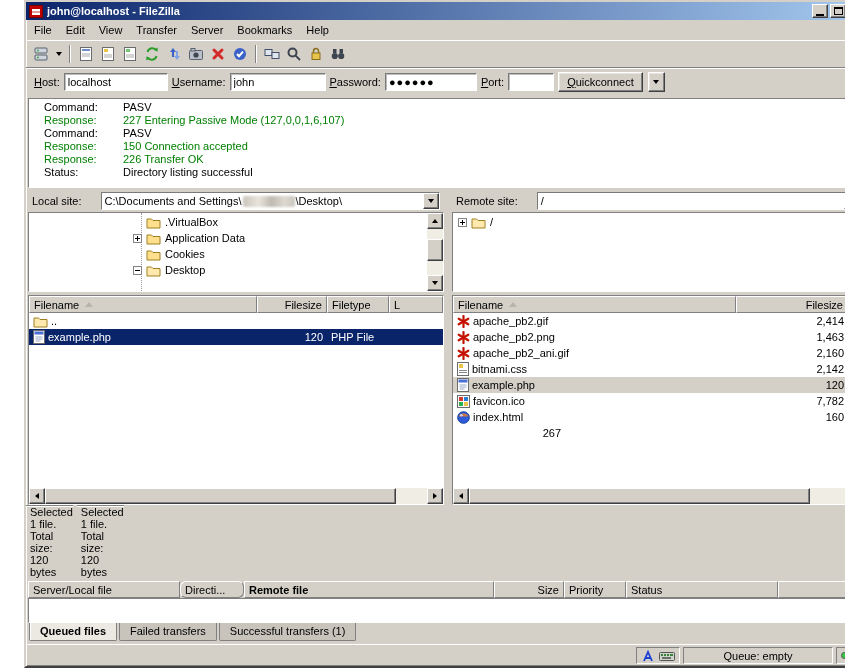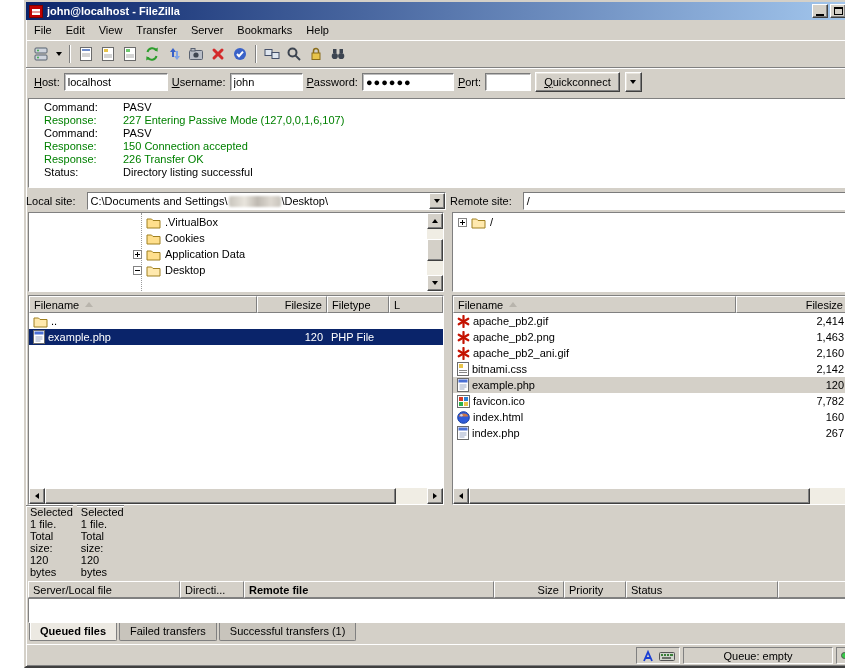--- a/index.html
+++ b/index.html
@@ -40,21 +40,21 @@
   .tsep { width:2px; height:18px; border-left:1px solid #808080; border-right:1px solid #fff; margin:0 4px; }
   .darr { width:0; height:0; border-left:3px solid transparent; border-right:3px solid transparent; border-top:4px solid #000; }
 
   
   .qcbar { height:29px; flex:0 0 29px; display:flex; align-items:center; gap:4px; padding-left:8px;
     border-top:1px solid #808080; box-shadow:inset 0 1px 0 #fff; }
   .fl { display:inline-block; }
   .fl::first-letter { text-decoration:underline; }
   .field { height:18px; background:#fff; border:1px solid; border-color:#7a7a7a #fff #fff #7a7a7a;
     box-shadow:inset 1px 1px 0 rgba(64,64,64,.35); padding:0 3px; font-family:"Liberation Sans",sans-serif; font-size:11px; }
-  .w-host{width:104px;} .w-user{width:73px;} .w-pass{width:92px; letter-spacing:1px;} .w-port{width:46px;}
+  .w-host{width:104px;} .w-user{width:96px;} .w-pass{width:92px; letter-spacing:1px;} .w-port{width:46px;}
   .btn { height:20px; background:#d4d0c8; border:1px solid; border-color:#fff #404040 #404040 #fff;
     box-shadow:inset -1px -1px 0 #808080, inset 1px 1px 0 #e8e4dc; padding:2px 8px;
     font-family:"Liberation Sans",sans-serif; font-size:11px; }
   .qc-drop { width:17px; height:20px; display:flex; align-items:center; justify-content:center; padding:0; margin-left:1px; }
 
   
   .log { flex:0 0 90px; margin:2px; background:#fff; border:1px solid; border-color:#808080 #fff #fff #808080;
     display:flex; overflow:hidden; }
   .log-lines { flex:1; padding:2px 15px; }
   .log-line { display:flex; height:13px; line-height:13px; white-space:nowrap; }
@@ -75,21 +75,21 @@
   .thumb-h { background:#d4d0c8; border:1px solid; border-color:#fff #404040 #404040 #fff; box-shadow:inset -1px -1px 0 #808080; height:16px; }
 
   
   .split-h { flex:0 0 3px; }
   .panes { display:flex; }
   .pane-l { width:420px; flex:0 0 420px; display:flex; flex-direction:column; }
   .split-v { width:4px; flex:0 0 4px; }
   .pane-r { flex:1; display:flex; flex-direction:column;justify-content:flex-end; }
 
   .sites { flex:0 0 102px; }
-  .site-head { height:22px; flex:0 0 22px; display:flex; align-items:center; gap:11px; padding:2px 0; }
+  .site-head { height:22px; flex:0 0 22px; display:flex; align-items:center; gap:19px; padding:2px 6px; }
   .combo { flex:1; height:18px; background:#fff; border:1px solid; border-color:#7a7a7a #fff #fff #7a7a7a;
     display:flex; align-items:center; padding-left:3px; overflow:hidden; white-space:nowrap; }
   .combo-btn { width:16px; height:16px; margin-left:auto; flex:0 0 16px; background:#d4d0c8;
     border:1px solid; border-color:#fff #404040 #404040 #fff; box-shadow:inset -1px -1px 0 #808080;
     display:flex; align-items:center; justify-content:center; }
   .blur-box { display:inline-block; width:52px; height:11px; margin:0 1px; border-radius:2px;
     background:linear-gradient(90deg,#c9c5bd,#e9e5dd 30%,#beb9b1 55%,#ded9d1 80%,#c9c5bd); filter:blur(1px); }
   .tree { flex:1; margin:0 2px; background:#fff; border:1px solid; border-color:#808080 #fff #fff #808080;
     display:flex; overflow:hidden; }
   .tree-rows { flex:1; position:relative; padding-top:1px; }
@@ -121,21 +121,21 @@
   .rc-name{ flex:1; } .rc-size{ width:112px; flex:0 0 112px; justify-content:flex-end; }
   .sel-active { background:#0a246a; color:#fff; }
   .sel-inactive { background:#d4d0c8; }
   .hfill { flex:1; }
 
   .statusline { flex:0 0 19px; display:flex; align-items:center; padding-left:4px;
     border-top:1px solid #808080; box-shadow:inset 0 1px 0 #fff; }
 
   
   .qhead { height:17px; flex:0 0 17px; display:flex; margin:0 2px; }
-  .qc0{width:152px;flex:0 0 152px;text-align:center;} .qc1{width:64px;flex:0 0 64px;} .qc2{width:250px;flex:0 0 250px;font-weight:bold;}
+  .qc0{width:152px;flex:0 0 152px;text-align:center;} .qc1{width:64px;flex:0 0 64px;border-radius:6px;} .qc2{width:250px;flex:0 0 250px;font-weight:bold;}
   .qc3{width:70px;flex:0 0 70px;justify-content:flex-end;} .qc4{width:62px;flex:0 0 62px;} .qc5{width:152px;flex:0 0 152px;}
   .qbody { flex:1; margin:0 2px; background:#fff; border:1px solid; border-color:#808080 #fff #fff #808080; }
   .qtabs { flex:0 0 21px; display:flex; align-items:flex-start; padding-left:3px; gap:2px; }
   .tab { padding:2px 10px 3px; border:1px solid #808080; border-top:none; background:#c8c4bc;
     border-radius:0 0 2px 2px; }
   .tab.active { background:#ece9e2; font-weight:bold; box-shadow:inset 1px 0 0 #fff; }
 
   
   .statusbar { flex:0 0 22px; display:flex; align-items:center; justify-content:flex-end; gap:3px; padding:2px 3px;
     border-top:1px solid #fff; }
@@ -352,39 +352,39 @@
               <span class="expcell"></span>
             <span class="icon">
                 <svg width="15" height="13" viewBox="0 0 15 13">
                   <path d="M1 3 L5.5 3 L7 4.5 L14 4.5 L14 12 L1 12 Z" fill="#ffdf8c" stroke="#a08020"></path>
                 </svg>
               </span>
             <span class="tree-label">.VirtualBox</span>
           </div>
           <div class="tree-row">
             <span class="indent"></span>
+              <span class="expcell">
+                <span class="expander plus"></span>
+              </span>
+            <span class="icon">
+                <svg width="15" height="13" viewBox="0 0 15 13">
+                  <path d="M1 3 L5.5 3 L7 4.5 L14 4.5 L14 12 L1 12 Z" fill="#ffdf8c" stroke="#a08020"></path>
+                </svg>
+              </span>
+            <span class="tree-label">Application Data</span>
+          </div>
+          <div class="tree-row">
+            <span class="indent"></span>
               <span class="expcell"></span>
             <span class="icon">
                 <svg width="15" height="13" viewBox="0 0 15 13">
                   <path d="M1 3 L5.5 3 L7 4.5 L14 4.5 L14 12 L1 12 Z" fill="#ffdf8c" stroke="#a08020"></path>
                 </svg>
               </span>
             <span class="tree-label">Cookies</span>
-          </div>
-          <div class="tree-row">
-            <span class="indent"></span>
-              <span class="expcell">
-                <span class="expander plus"></span>
-              </span>
-            <span class="icon">
-                <svg width="15" height="13" viewBox="0 0 15 13">
-                  <path d="M1 3 L5.5 3 L7 4.5 L14 4.5 L14 12 L1 12 Z" fill="#ffdf8c" stroke="#a08020"></path>
-                </svg>
-              </span>
-            <span class="tree-label">Application Data</span>
           </div>
           <div class="tree-row">
             <span class="indent"></span>
               <span class="expcell">
                 <span class="expander"></span>
               </span>
             <span class="icon">
                 <svg width="15" height="13" viewBox="0 0 15 13">
                   <path d="M1 3 L5.5 3 L7 4.5 L14 4.5 L14 12 L1 12 Z" fill="#ffe9ae" stroke="#a08020"></path>
                 </svg>
@@ -611,32 +611,20 @@
                         <circle cx="6.5" cy="6.5" r="5.8" fill="#2f5bd8" stroke="#123a9e"></circle>
                         <path d="M1.6 5.4 a5.2 4.2 0 0 1 9.8 0" fill="#e87b2a" opacity="0.85"></path>
                         <circle cx="4.4" cy="4.2" r="1.3" fill="#cfe0ff" opacity="0.85"></circle>
                       </svg>
                     </span>
                     <span>index.html</span>
                   </span>
                 <span class="cell rc-size">160</span>
               </div>
               <div class="frow">
-                <span class="cell rc-name">
-                    <span class="icon">
-                      <svg width="12" height="14" viewBox="0 0 12 14">
-                        <rect x="0.5" y="0.5" width="11" height="13" fill="#fff" stroke="#6b6b6b"></rect>
-                        <rect x="1.5" y="1.5" width="9" height="3" fill="#4a6fd4"></rect>
-                        <line x1="2.5" y1="7" x2="9.5" y2="7" stroke="#9aa7c4"></line>
-                        <line x1="2.5" y1="9" x2="9.5" y2="9" stroke="#9aa7c4"></line>
-                        <line x1="2.5" y1="11" x2="7.5" y2="11" stroke="#9aa7c4"></line>
-                      </svg>
-                    </span>
-                    <span>index.php</span>
-                  </span>
                 <span class="cell rc-size">267</span>
               </div>
             </div>
           </div>
           <div class="vscroll">
             <span class="sbtn">
                 <span class="tri-up"></span>
               </span>
             <div style="flex:1">
                 <div class="thumb-v" style="height:120px;"></div>

